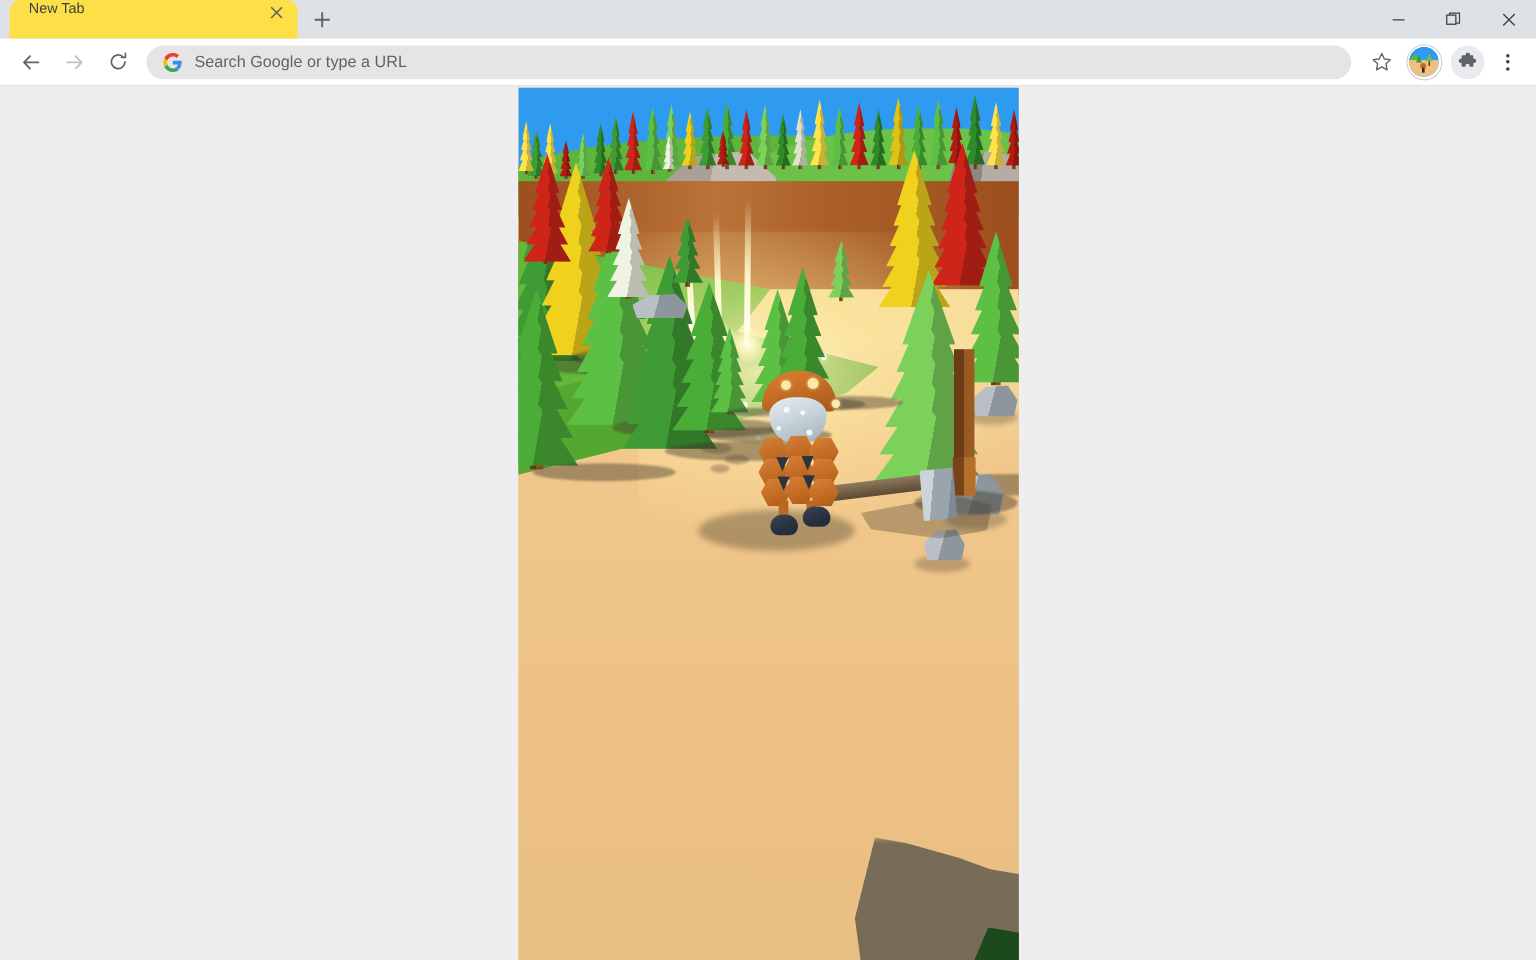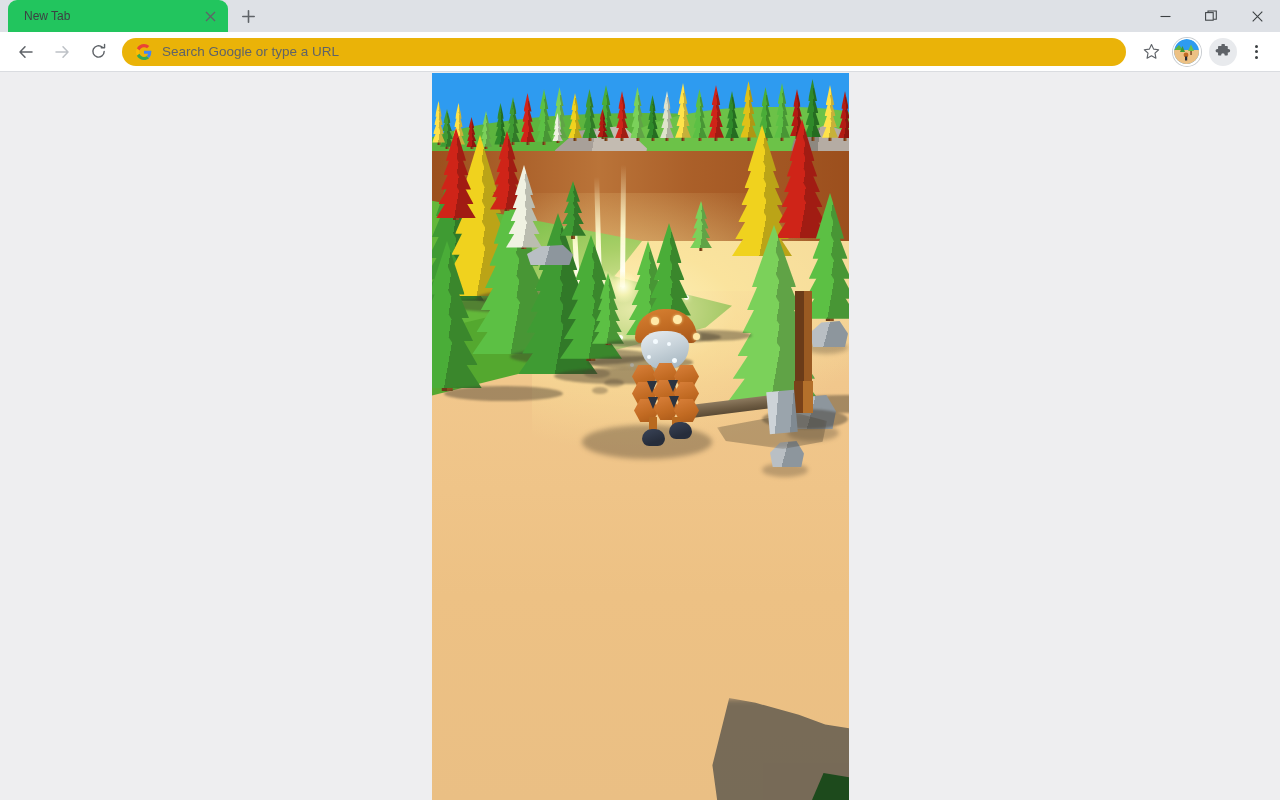--- a/index.html
+++ b/index.html
@@ -14,24 +14,24 @@
   .browser { width: 1280px; height: 800px; position: relative; }
 
   .tabstrip {
     height: 32px; width: 100%;
     background: #dee1e6;
     display: flex; align-items: flex-end;
     position: relative;
   }
   .tab {
     margin-left: 8px;
-    width: 220px; height: 32px;
-    background: #22c55e;
+    width: 240px; height: 32px;
+    background: #fde047;
     border-radius: 9px 9px 0 0;
-    display: flex; align-items: center;
+    display: flex; align-items: flex-start;
     padding: 0 8px 0 16px;
     position: relative;
   }
   .tab-title {
     flex: 1;
     font-size: 12px; color: #3c4043;
     white-space: nowrap; overflow: hidden; text-overflow: ellipsis;
   }
   .tab-close {
     width: 20px; height: 20px;
@@ -73,21 +73,21 @@
     display: flex; align-items: center; justify-content: center;
     border-radius: 50%;
     color: #5f6368;
   }
   .navbtn.disabled { color: #bdc1c6; }
 
   .omnibox {
     flex: 1;
     height: 28px;
     margin: 0 8px 0 6px;
-    background: #eab308;
+    background: #e5e5e5;
     border-radius: 14px;
     display: flex; align-items: center;
     padding: 0 14px;
     min-width: 0;
   }
   .g-icon { width: 16px; height: 16px; margin-right: 10px; flex: none; }
   .omnibox-text {
     font-size: 13.5px; color: #5f6368;
     white-space: nowrap; overflow: hidden; text-overflow: ellipsis;
   }

